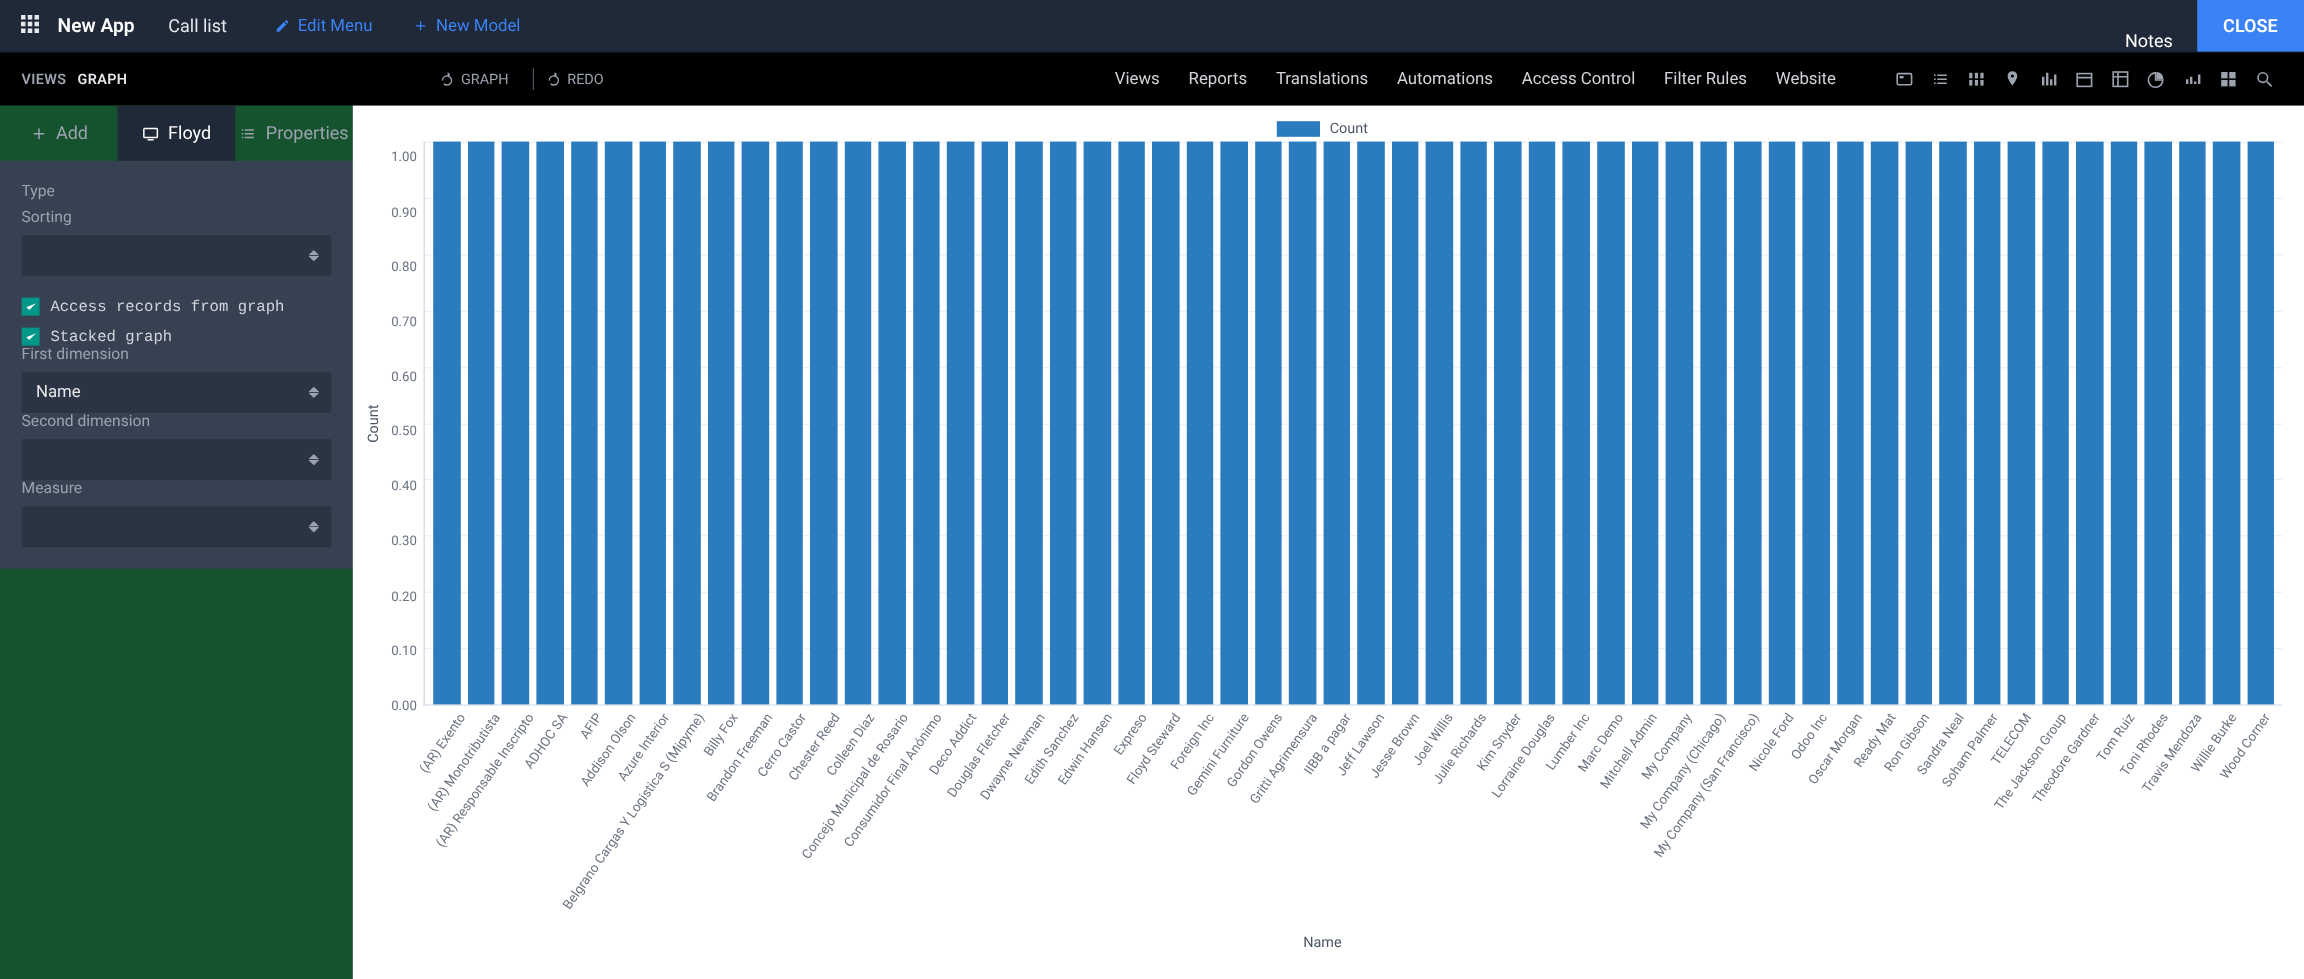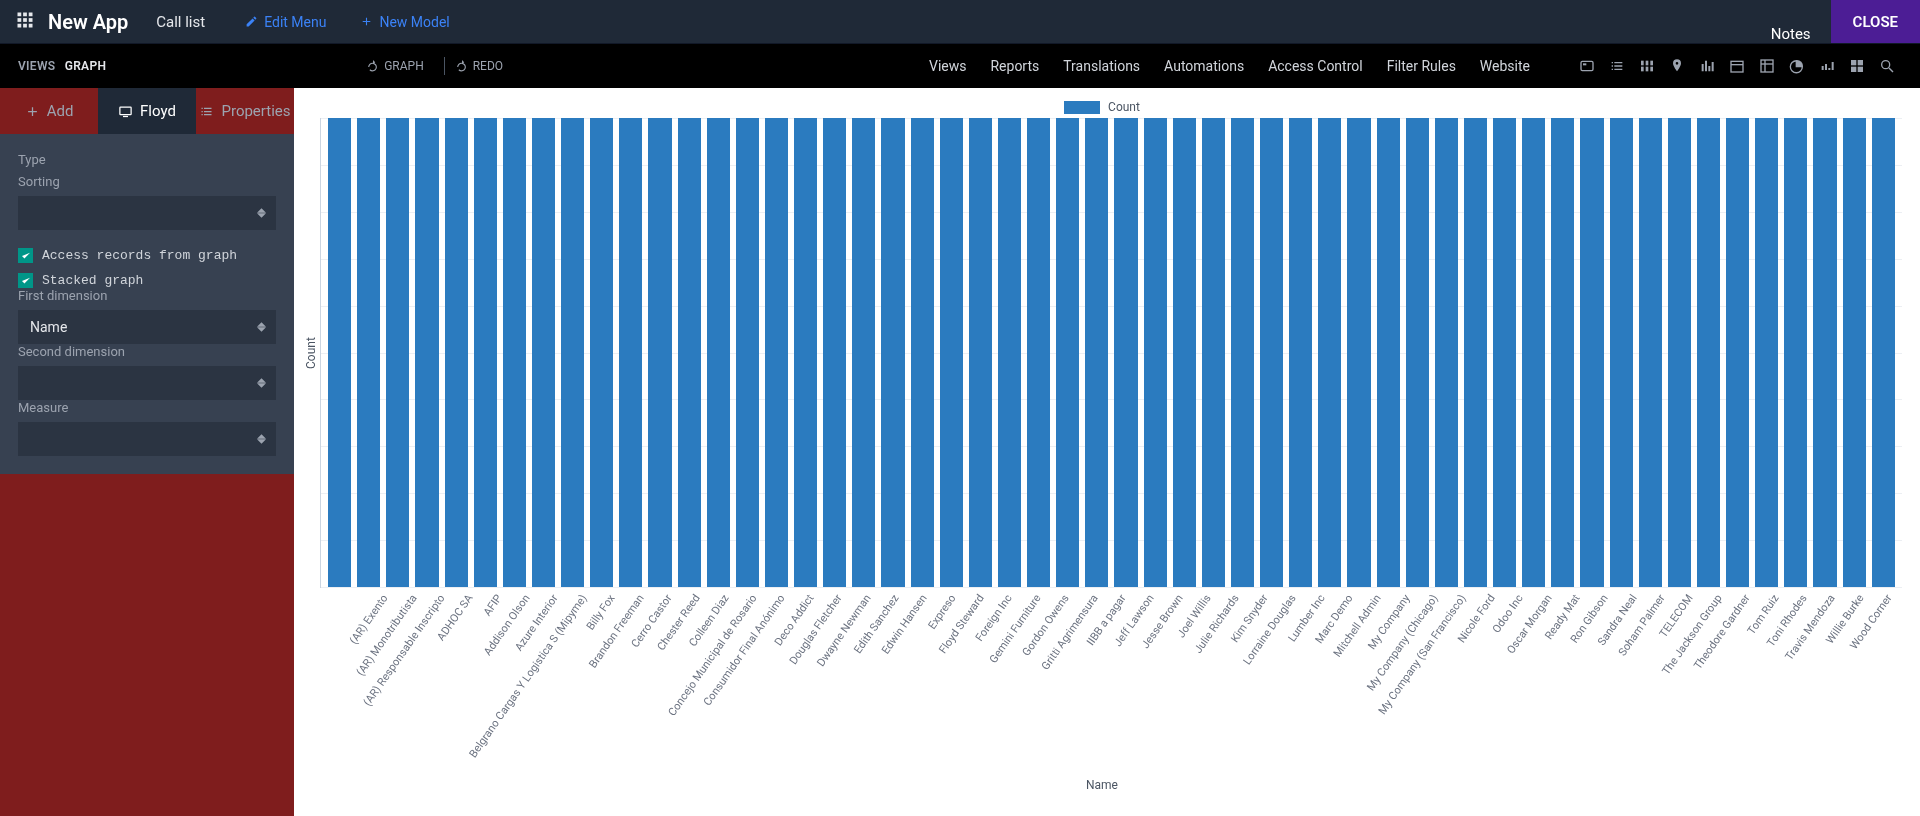--- a/index.html
+++ b/index.html
@@ -1,46 +1,46 @@
 <!DOCTYPE html>
 <html><head>
 <meta charset="utf-8">
 <style>
 * { margin: 0; padding: 0; box-sizing: border-box; }
 body { font-family: -apple-system, BlinkMacSystemFont, "Segoe UI", Roboto, sans-serif; background: #1f2937; color: #d1d5db; overflow: hidden; width: 1920px; height: 816px; }
 
 
 .topbar { height: 44px; background: #1f2937; display: flex; align-items: center; padding: 0 0 0 16px; border-bottom: 1px solid #111827; }
 .topbar .apps-icon { width: 18px; height: 18px; margin-right: 14px; cursor: pointer; fill: #e5e7eb; }
-.topbar .app-title { font-size: 20px; font-weight: 600; color: #fff; margin-right: 28px; }
+.topbar .app-title { font-size: 16px; font-weight: 600; color: #fff; margin-right: 28px; }
 .topbar .page-title { font-size: 15px; color: #e5e7eb; margin-right: 40px; }
 .topbar .action { display: inline-flex; align-items: center; font-size: 14px; color: #3b82f6; margin-right: 34px; cursor: pointer; }
 .topbar .action svg { width: 13px; height: 13px; margin-right: 6px; fill: currentColor; }
 .topbar .spacer { flex: 1; }
 .topbar .notes { font-size: 15px; color: #fff; padding: 0 20px; cursor: pointer; height: 100%; display: flex; align-items: center; margin-top: 24px; }
-.topbar .close-btn { background: #4c1d95; color: #fff; font-size: 15px; font-weight: 600; height: 100%; padding: 0 22px; display: flex; align-items: center; cursor: pointer; }
+.topbar .close-btn { background: #3b82f6; color: #fff; font-size: 15px; font-weight: 600; height: 100%; padding: 0 22px; display: flex; align-items: center; cursor: pointer; }
 
 
 .secondbar { height: 44px; background: #000000; display: flex; align-items: center; padding: 0 18px; font-size: 13px; color: #9ca3af; }
 .secondbar .crumb { font-size: 12px; font-weight: 600; letter-spacing: .3px; }
 .secondbar .crumb .strong { color: #e5e7eb; margin-left: 6px; }
 .secondbar .undo-zone { margin-left: 260px; display: flex; align-items: center; }
 .secondbar .ur { display: inline-flex; align-items: center; margin-right: 10px; cursor: pointer; color: #9ca3af; font-size: 12px; }
 .secondbar .ur svg { width: 13px; height: 13px; margin-right: 5px; fill: currentColor; }
 .secondbar .divider { width: 1px; height: 18px; background: #4b5563; margin: 0 10px; }
 .secondbar .spacer2 { flex: 1; }
 .secondbar .menus { display: flex; align-items: center; }
 .secondbar .menus .mi { font-size: 14px; color: #d1d5db; margin: 0 12px; cursor: pointer; }
 .secondbar .iconbar { display: flex; align-items: center; margin-left: 30px; }
 .secondbar .iconbar .ib { margin: 0 7px; cursor: pointer; color: #9ca3af; display: inline-flex; }
 .secondbar .iconbar .ib svg { width: 16px; height: 16px; fill: currentColor; }
 
 
 .main { display: flex; height: calc(816px - 88px); }
-.leftpanel { width: 294px; background: #7f1d1d; display: flex; flex-direction: column; }
+.leftpanel { width: 294px; background: #14532d; display: flex; flex-direction: column; }
 .tabs { display: flex; }
 .tabs .tab { flex: 1; height: 46px; display: flex; align-items: center; justify-content: center; font-size: 15px; color: #9ca3af; cursor: pointer; }
 .tabs .tab.active { background: #1f2937; color: #fff; }
 .tabs .tab svg { width: 15px; height: 15px; margin-right: 7px; fill: currentColor; }
 
 .form-area { padding: 18px 18px; background: #374151; }
 .field-label { font-size: 13px; color: #9ca3af; margin-bottom: 7px; }
 .field-label.first { margin-top: 0; }
 .select-box { background: #2b3442; height: 34px; display: flex; align-items: center; padding: 0 12px; font-size: 14px; color: #e5e7eb; position: relative; cursor: pointer; }
 .select-box .chev { position: absolute; right: 10px; display: flex; flex-direction: column; }
@@ -304,20 +304,33 @@
     </div>
   </div>
 
   <div class="chartzone">
     <div class="legend">
       <div class="swatch"></div>
       <span class="ltxt">Count</span>
     </div>
     <div class="chart-body">
       <div class="yaxis-title">Count</div>
+      <div class="ylabels" id="ylabels">
+          <span>1.00</span>
+          <span>0.90</span>
+          <span>0.80</span>
+          <span>0.70</span>
+          <span>0.60</span>
+          <span>0.50</span>
+          <span>0.40</span>
+          <span>0.30</span>
+          <span>0.20</span>
+          <span>0.10</span>
+          <span>0.00</span>
+        </div>
       <div class="plot">
         <div id="gridlines">
             <div class="gridline" style="top: 0%;"></div>
             <div class="gridline" style="top: 10%;"></div>
             <div class="gridline" style="top: 20%;"></div>
             <div class="gridline" style="top: 30%;"></div>
             <div class="gridline" style="top: 40%;"></div>
             <div class="gridline" style="top: 50%;"></div>
             <div class="gridline" style="top: 60%;"></div>
             <div class="gridline" style="top: 70%;"></div>

